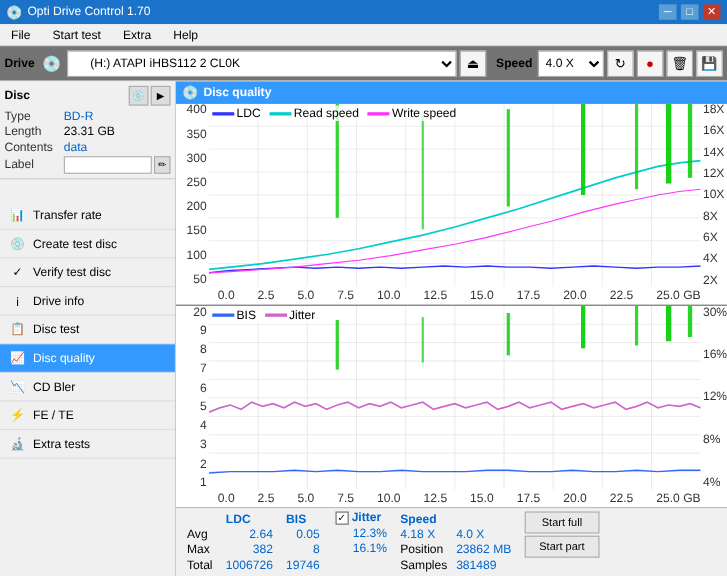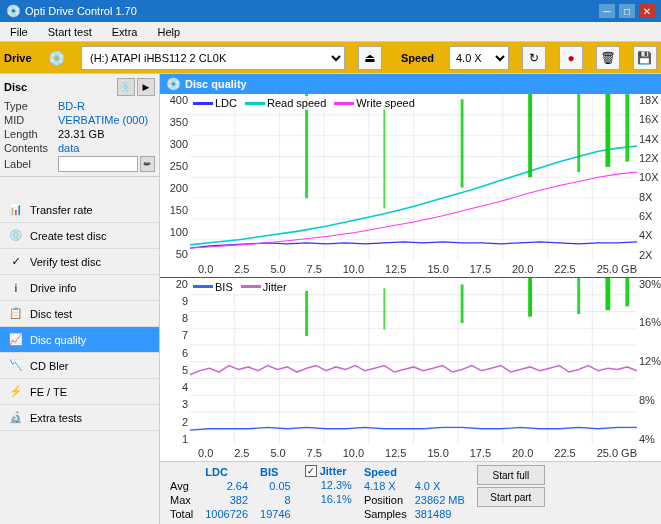--- a/index.html
+++ b/index.html
@@ -10,23 +10,23 @@
     .titlebar-title { display: flex; align-items: center; gap: 4px; }
     .titlebar-controls { display: flex; gap: 4px; }
     .titlebar-btn { width: 16px; height: 14px; background: #5a9fd4; border: none; color: white; font-size: 10px; cursor: pointer; display: flex; align-items: center; justify-content: center; }
     .titlebar-btn.close { background: #c0392b; }
 
     
     .menubar { background: #f0f0f0; height: 20px; display: flex; align-items: center; padding: 0 4px; gap: 8px; border-bottom: 1px solid #ccc; }
     .menu-item { padding: 2px 6px; cursor: pointer; font-size: 11px; }
 
     
-    .toolbar { background: #eab308; height: 32px; display: flex; align-items: center; padding: 0 4px; gap: 13px; border-bottom: 1px solid #ccc; }
+    .toolbar { background: #737373; height: 32px; display: flex; align-items: center; padding: 0 4px; gap: 3px; border-bottom: 1px solid #ccc; }
     .toolbar-label { font-size: 11px; font-weight: bold; margin-right: 4px; }
-    .drive-select { flex: 1; height: 24px; font-size: 11px; border: 1px solid #aaa; padding: 0 4px; background: white; }
+    .drive-select { flex: 1; height: 24px; font-size: 11px; border: 1px solid #aaa; padding: 0 16px; background: white; }
     .toolbar-icon-btn { width: 24px; height: 24px; background: #f5f5f5; border: 1px solid #aaa; cursor: pointer; display: flex; align-items: center; justify-content: center; font-size: 12px; }
     .speed-label { font-size: 11px; font-weight: bold; margin-left: 6px; margin-right: 2px; }
     .speed-select { width: 60px; height: 24px; font-size: 11px; border: 1px solid #aaa; padding: 0 2px; background: white; }
 
     
     .main { display: flex; height: calc(524px - 74px); }
 
     
     .sidebar { width: 160px; background: #f0f0f0; border-right: 1px solid #ccc; display: flex; flex-direction: column; flex-shrink: 0; gap: 20px; }
 
@@ -135,24 +135,20 @@
         <span class="disc-panel-title">Disc</span>
         <div class="disc-icons">
           <div class="disc-icon">💿</div>
           <div class="disc-icon">▶</div>
         </div>
       </div>
 
       <div class="disc-info-row">
         <span class="disc-info-label">Type</span>
         <span class="disc-info-value">BD-R</span>
-      </div>
-      <div class="disc-info-row">
-        <span class="disc-info-label">MID</span>
-        <span class="disc-info-value">VERBATIMe (000)</span>
       </div>
       <div class="disc-info-row">
         <span class="disc-info-label">Length</span>
         <span class="disc-info-value black">23.31 GB</span>
       </div>
       <div class="disc-info-row">
         <span class="disc-info-label">Contents</span>
         <span class="disc-info-value">data</span>
       </div>
       <div class="label-row">

